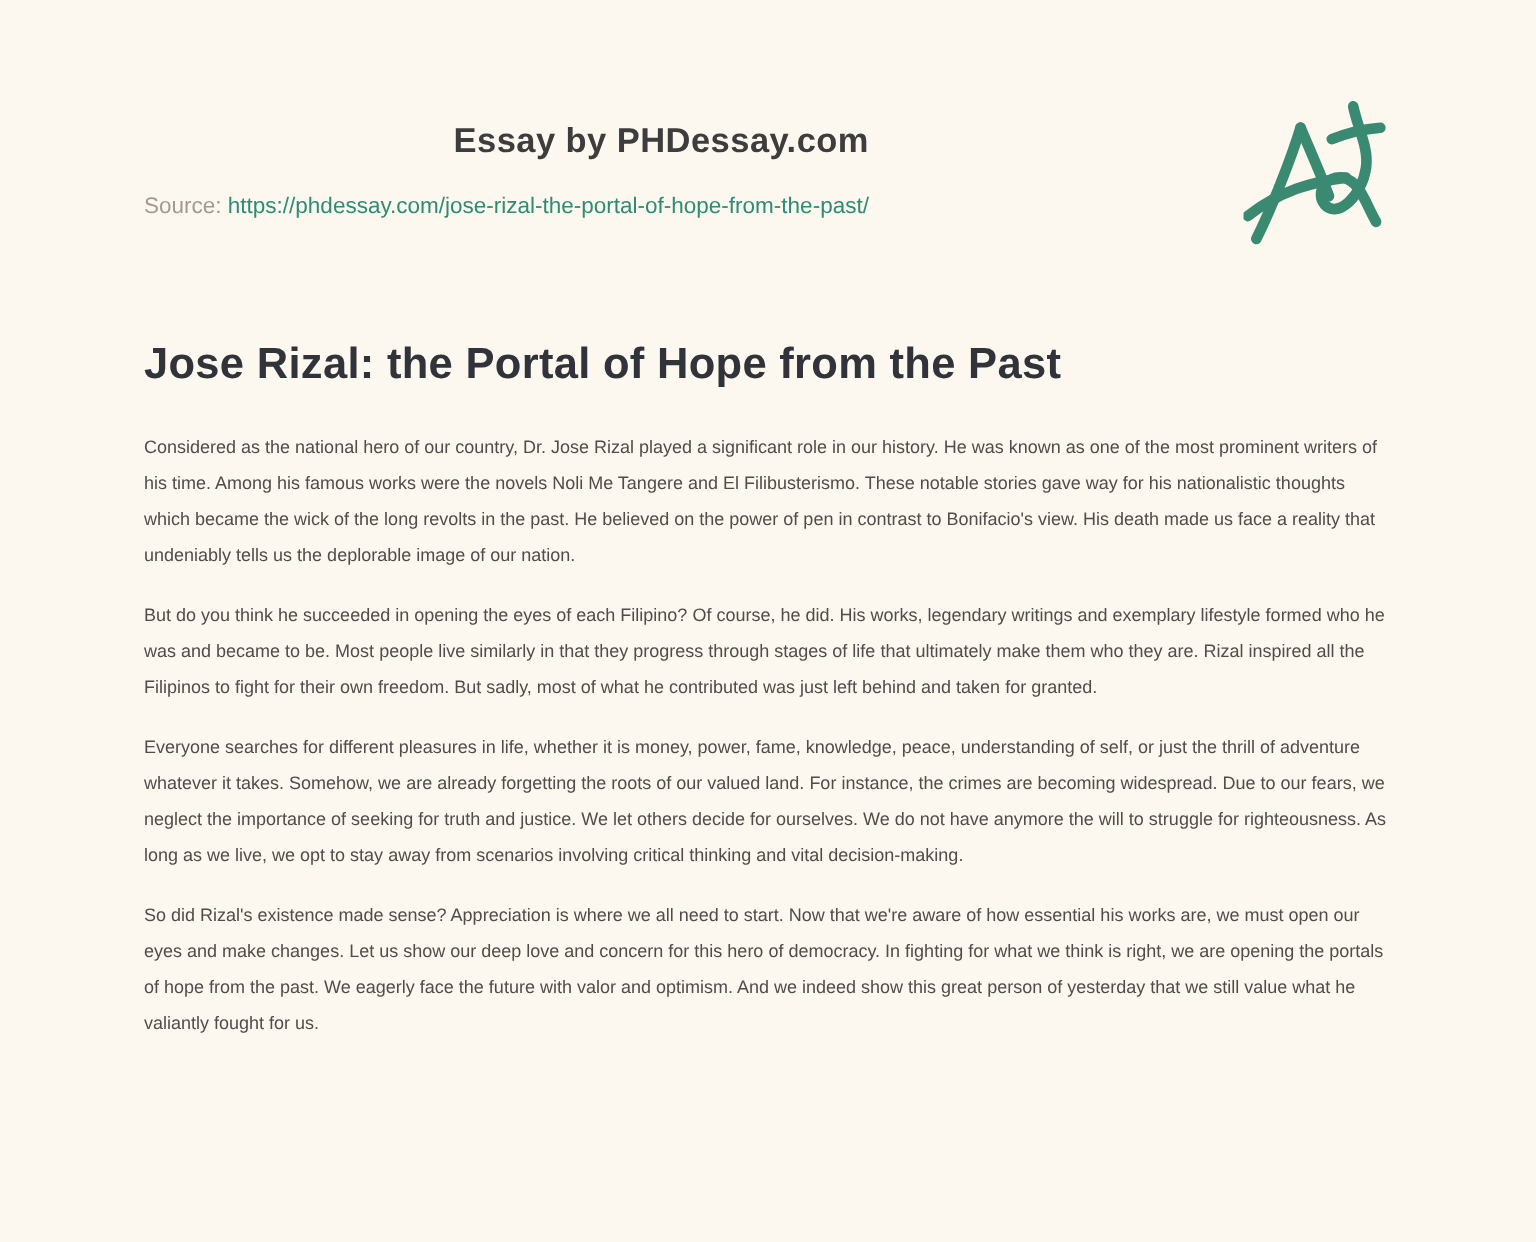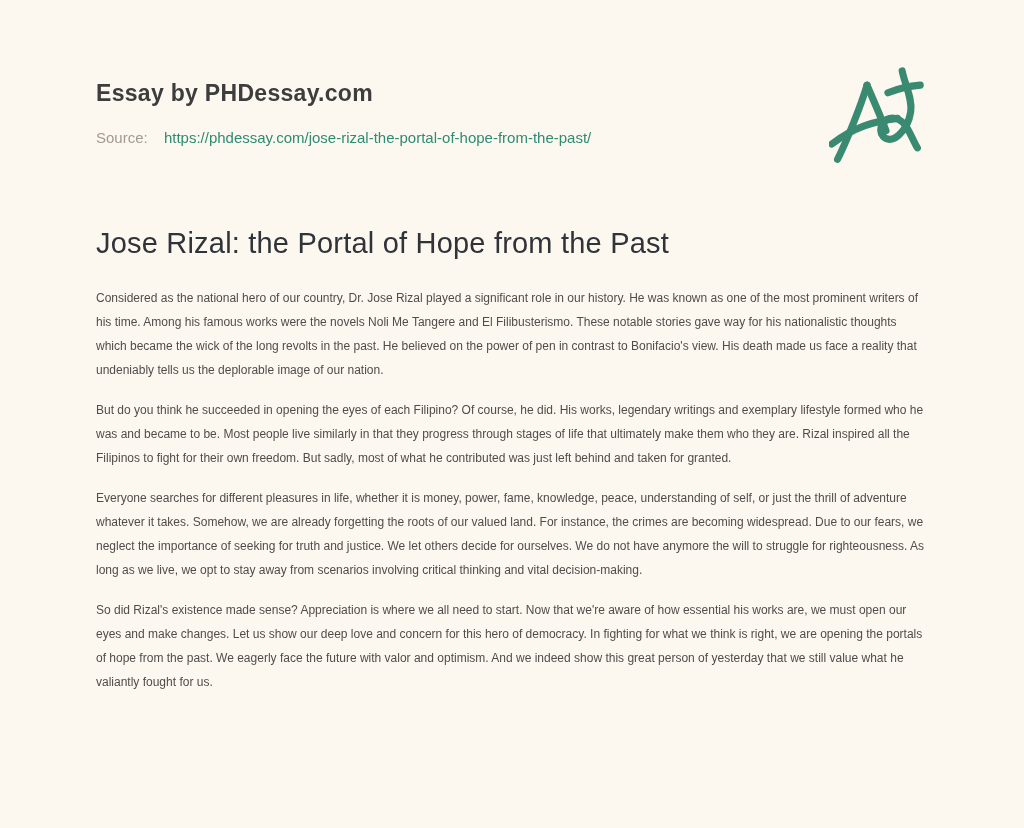--- a/index.html
+++ b/index.html
@@ -13,46 +13,46 @@
     overflow: hidden;
   }
   .container {
     width: 1024px;
     padding: 64px 100px 0 96px;
   }
   .header-row {
     display: flex;
     justify-content: space-between;
     align-items: flex-start;
+    text-align: right;
   }
   .byline {
     font-size: 23px;
     font-weight: 700;
     color: #3d3d3d;
     letter-spacing: 0.3px;
     margin: 16px 0 0 0;
   }
   .source-line {
     margin-top: 22px;
     font-size: 15px;
     color: #a29a92;
   }
   .source-link {
     color: #2e8b74;
     text-decoration: none;
-    margin-left: 12px;
   }
   .logo {
     flex: 0 0 auto;
     margin-top: 0;
   }
   .logo svg { display: block; }
   .title {
     font-size: 29px;
-    font-weight: 400;
+    font-weight: 700;
     color: #30343a;
     letter-spacing: 0.2px;
     margin: 58px 0 0 0;
   }
   .essay {
     margin-top: 26px;
   }
   .essay p {
     font-size: 12px;
     line-height: 24px;

